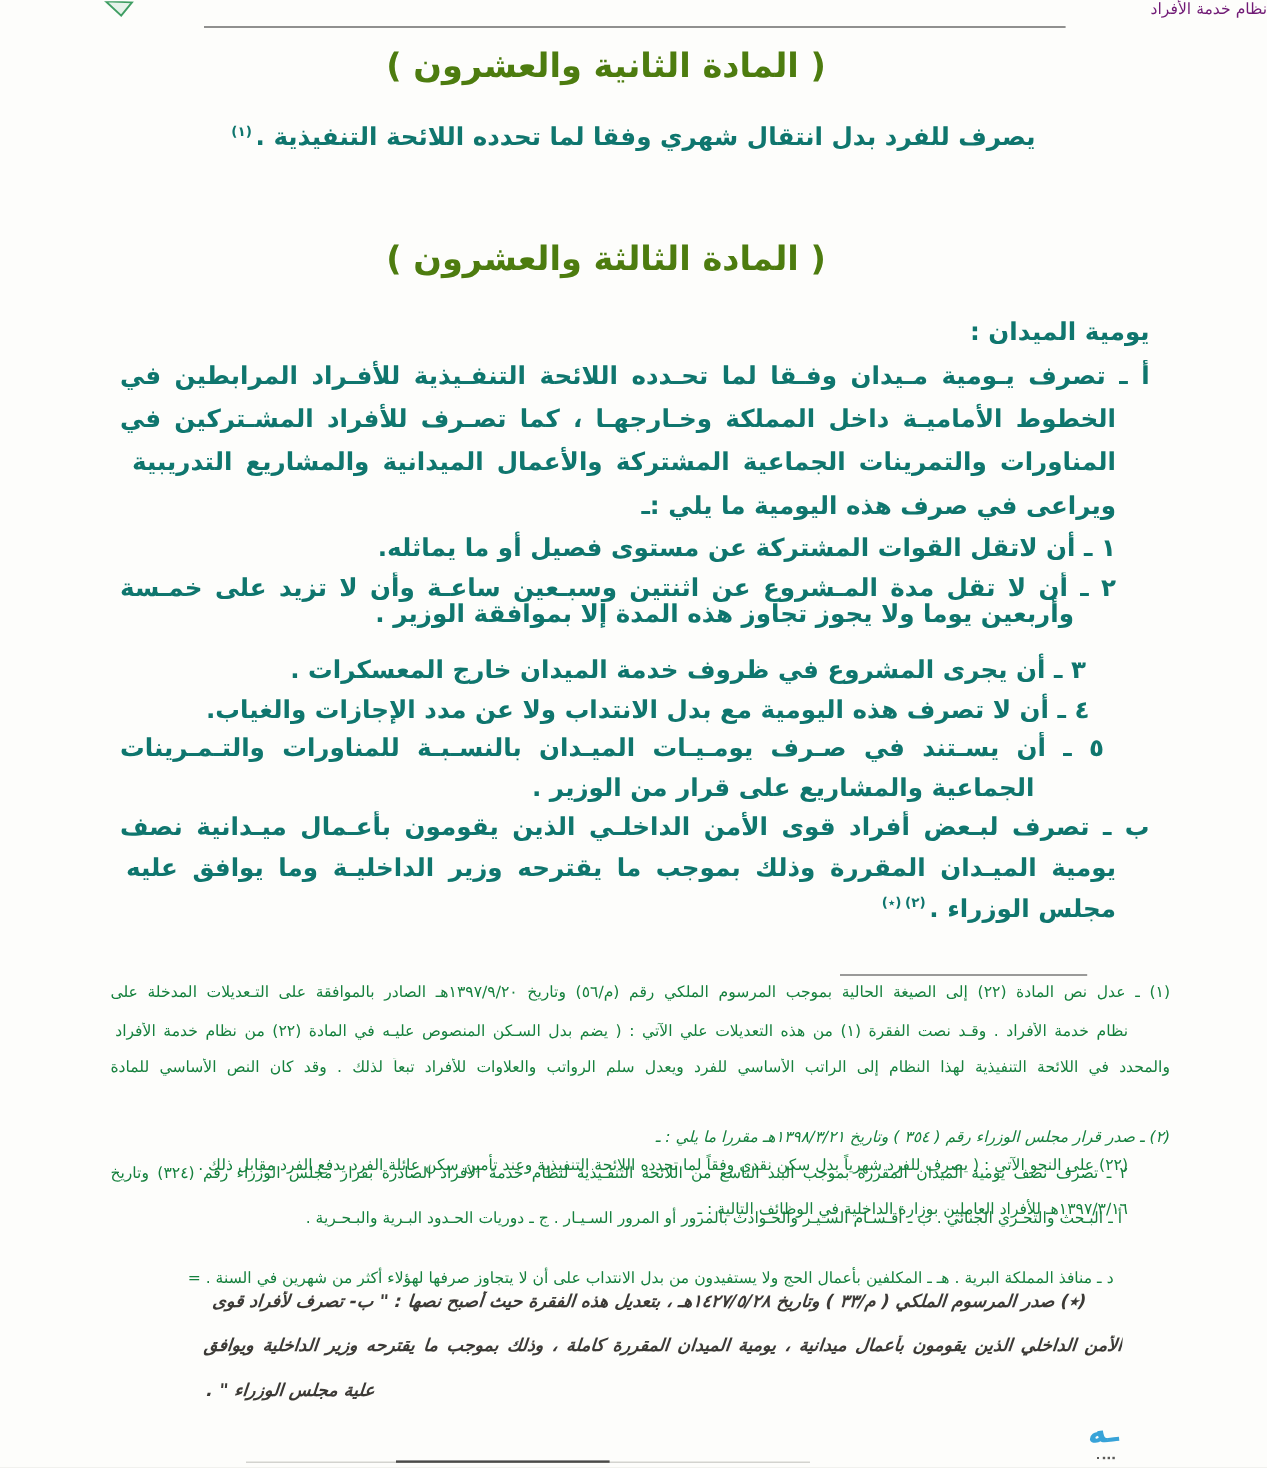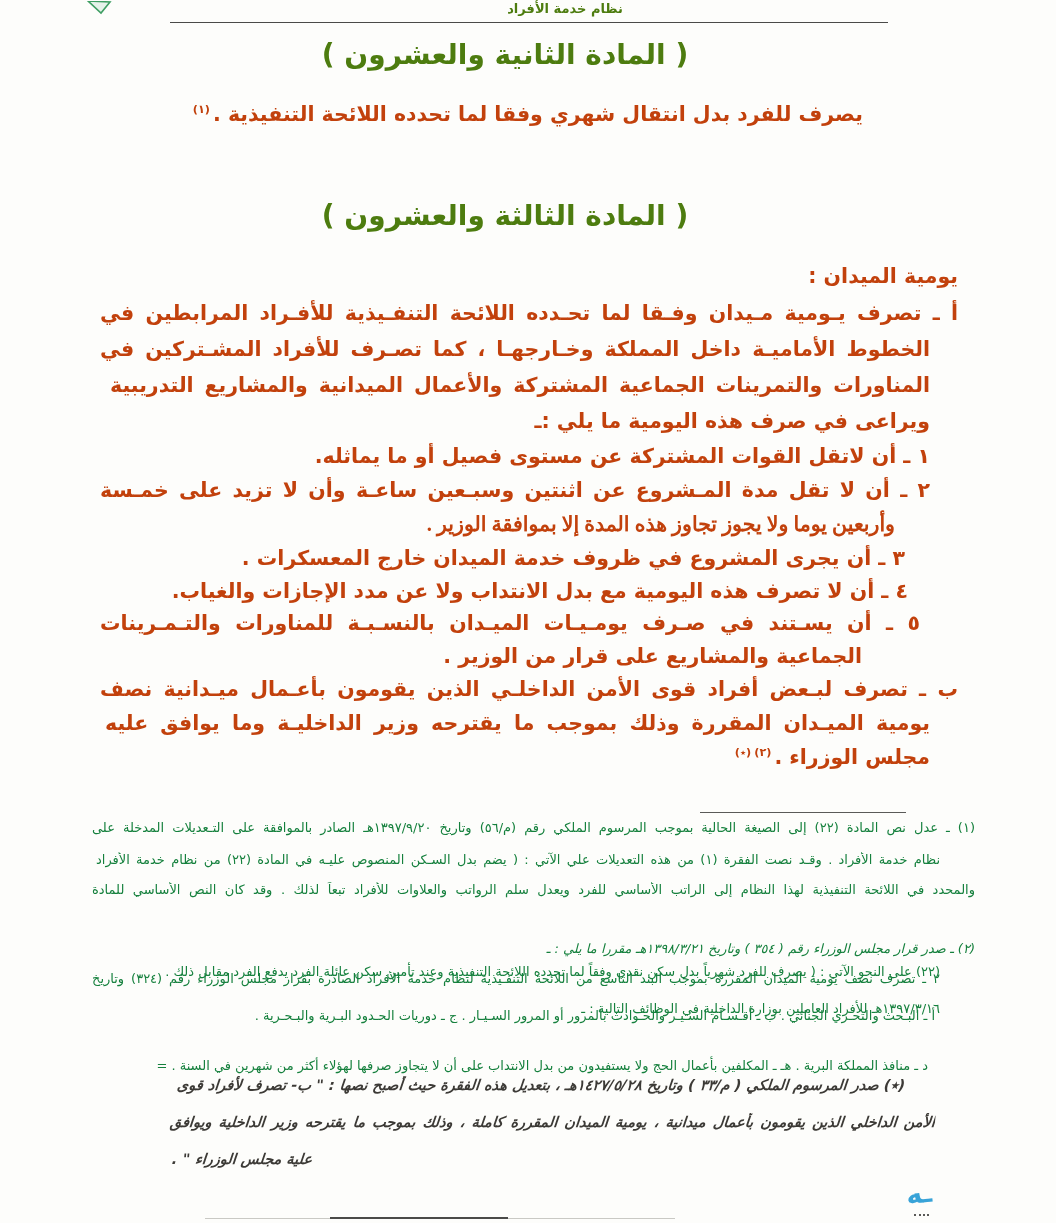--- a/index.html
+++ b/index.html
@@ -9,37 +9,37 @@
     margin:0 auto;
     background:#fdfdfb;
     font-family:"DejaVu Sans",sans-serif;
     direction:rtl;
     overflow:hidden;
     color:#3b3b3b;
   }
   
   .running-header{
     position:absolute;top:1px;left:74px;right:0;
-    text-align:center;font-size:13px;color:#4d7c0f;font-weight:700;
+    font-size:13px;color:#701a75;font-weight:400;
   }
   .header-rule{
     position:absolute;top:22px;left:170px;width:718px;height:0;
     border-top:1.6px solid #4a4a48;
   }
   .corner-fold{position:absolute;top:0;left:86px;width:26px;height:14px;}
   
   .art-title{
     position:absolute;left:0;right:46px;margin:0;
     text-align:center;font-size:28px;font-weight:bold;color:#4d7c0f;
     letter-spacing:-.5px;
   }
   
   .line{
     position:absolute;white-space:nowrap;
-    font-size:20.5px;font-weight:bold;color:#c2410c;line-height:1.3;
+    font-size:20.5px;font-weight:bold;color:#0f766e;line-height:1.3;
   }
   .fill{
     white-space:normal;text-align:justify;text-align-last:justify;
     overflow:hidden;max-height:30px;
   }
   sup.fref{font-size:0.55em;vertical-align:super;font-weight:bold;margin-right:3px;}
   
   .fn-sep{position:absolute;top:812px;right:150px;width:206px;height:0;border-top:1.3px solid #5a5a58;}
   .fnline{
     position:absolute;white-space:nowrap;
@@ -93,21 +93,21 @@
   <h1 class="art-title" style="top:199px;">( المادة الثالثة والعشرون )</h1>
   <div class="line" style="top:263px;right:98px;">يومية الميدان :</div>
 
   <div class="line fill" style="top:300px;right:98px;left:100px;">أ ـ تصرف يـومية مـيدان وفـقا لما تحـدده اللائحة التنفـيذية للأفـراد المرابطين في</div>
   <div class="line fill" style="top:336px;right:126px;left:100px;">الخطوط الأماميـة داخل المملكة وخـارجهـا ، كما تصـرف للأفراد المشـتركين في</div>
   <div class="line fill" style="top:372px;right:126px;left:110px;">المناورات والتمرينات الجماعية المشتركة والأعمال الميدانية والمشاريع التدريبية</div>
   <div class="line" style="top:408px;right:126px;">ويراعى في صرف هذه اليومية ما يلي :ـ</div>
 
   <div class="line" style="top:443px;right:126px;">١ ـ أن لاتقل القوات المشتركة عن مستوى فصيل أو ما يماثله.</div>
   <div class="line fill" style="top:477px;right:126px;left:100px;">٢ ـ أن لا تقل مدة المـشروع عن اثنتين وسبـعين ساعـة وأن لا تزيد على خمـسة</div>
-  <div class="line" style="top:511px;right:161px;font-family:Liberation Serif, serif;">وأربعين يوما ولا يجوز تجاوز هذه المدة إلا بموافقة الوزير .</div>
+  <div class="line" style="top:498px;right:161px;">وأربعين يوما ولا يجوز تجاوز هذه المدة إلا بموافقة الوزير .</div>
   <div class="line" style="top:545px;right:151px;">٣ ـ أن يجرى المشروع في ظروف خدمة الميدان خارج المعسكرات .</div>
   <div class="line" style="top:578px;right:148px;text-align:right;">٤ ـ أن لا تصرف هذه اليومية مع بدل الانتداب ولا عن مدد الإجازات والغياب.</div>
   <div class="line fill" style="top:610px;right:136px;left:100px;">٥ ـ أن يسـتند في صـرف يومـيـات الميـدان بالنسـبـة للمناورات والتـمـرينات</div>
   <div class="line" style="top:643px;right:194px;">الجماعية والمشاريع على قرار من الوزير .</div>
 
   <div class="line fill" style="top:676px;right:98px;left:100px;">ب ـ تصرف لبـعض أفراد قوى الأمن الداخلـي الذين يقومون بأعـمال ميـدانية نصف</div>
   <div class="line fill" style="top:710px;right:126px;left:105px;">يومية الميـدان المقررة وذلك بموجب ما يقترحه وزير الداخليـة وما يوافق عليه</div>
   <div class="line" style="top:744px;right:126px;">
     <span>مجلس الوزراء .</span><sup class="fref">(٢)</sup><sup class="fref">(٭)</sup>
   </div>

